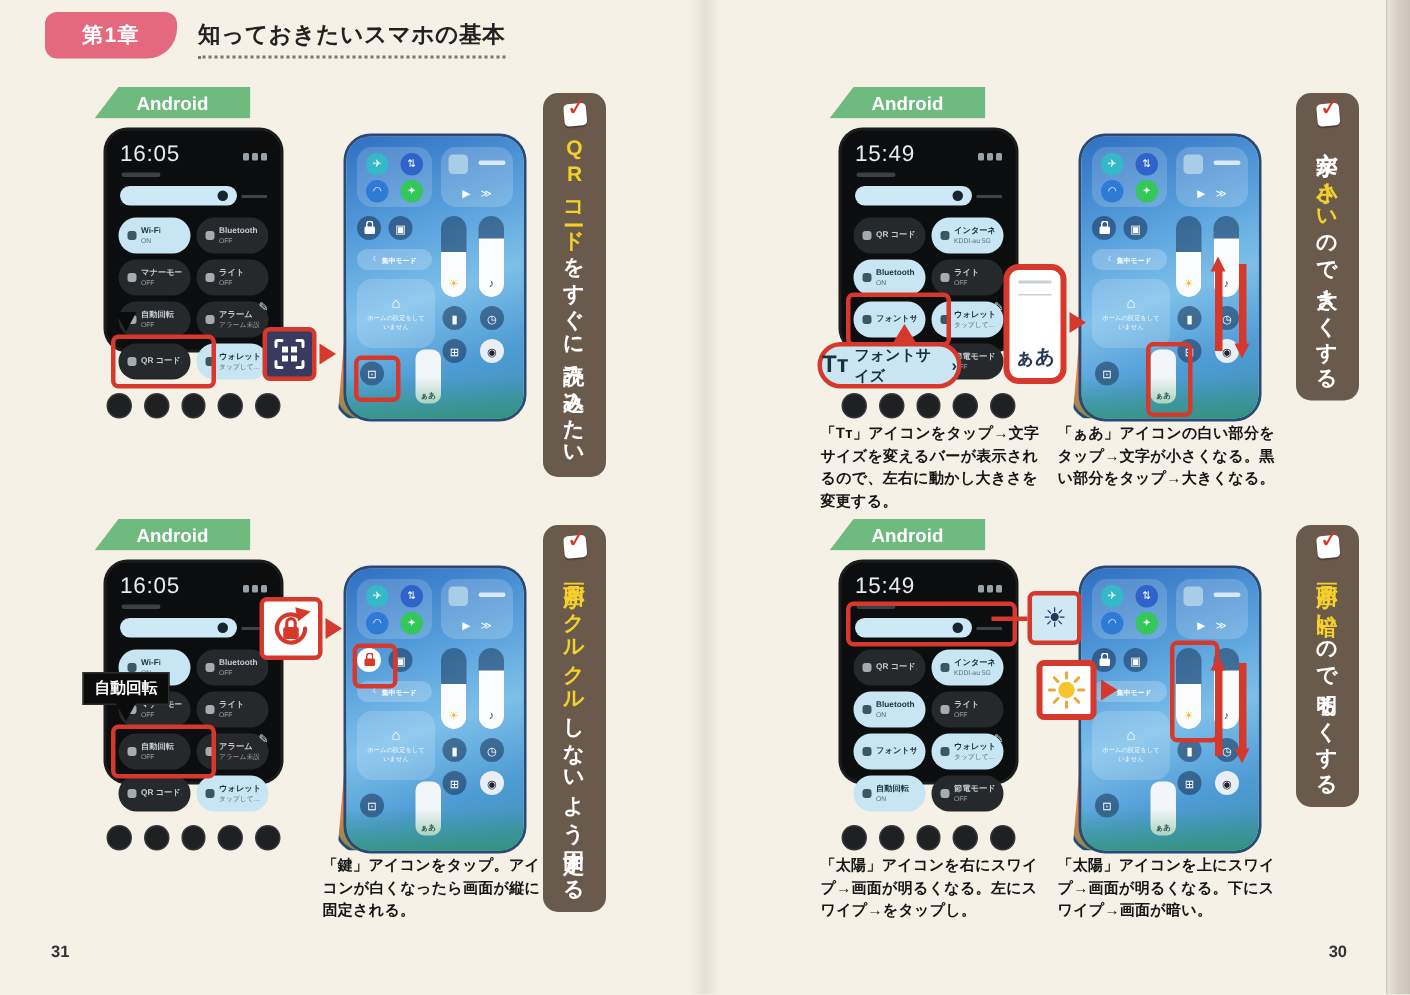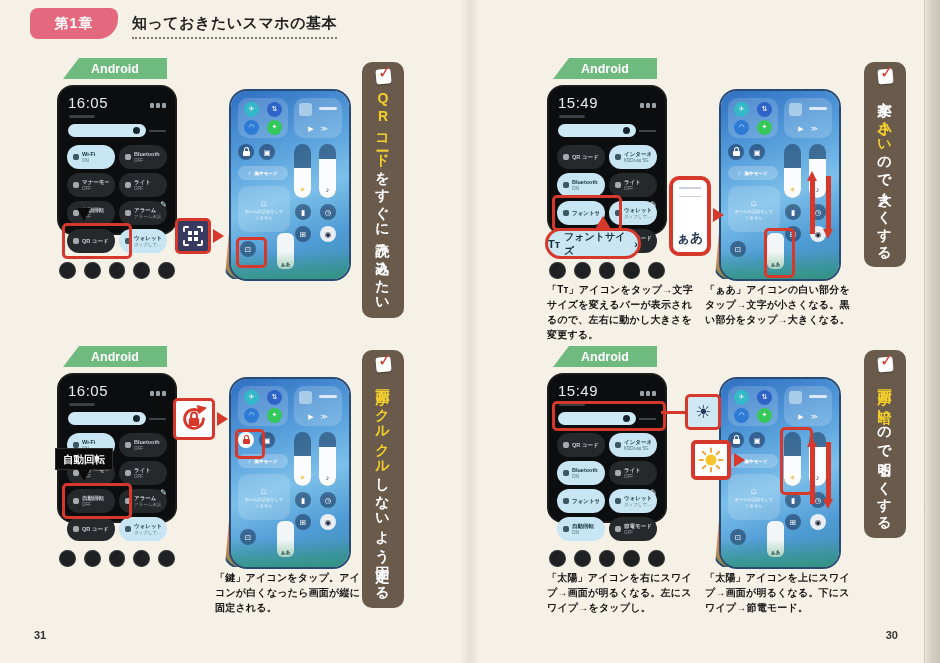--- a/index.html
+++ b/index.html
@@ -28,21 +28,21 @@
        display:flex;align-items:center;justify-content:center;
        clip-path:polygon(16px 0,100% 0,100% 100%,0 100%)}
   .tab.android{left:8px;background:#6fba7e}
   .tab.iphone{left:170px;background:#ec7f4a}
 
   .cap{position:absolute;top:224px;width:150px;font-size:10px;font-weight:600;color:#161616;
        line-height:1.5;letter-spacing:.2px}
   .cap.a{left:2px}.cap.i{left:160px}
 
   
-  .aphone{position:absolute;left:4px;top:29px;width:116px;height:146px;background:#0c0d0e;
+  .aphone{position:absolute;left:16px;top:29px;width:116px;height:146px;background:#0c0d0e;
           border-radius:14px;box-shadow:0 0 0 2px #1c1c1c}
   .a-top{display:flex;justify-content:space-between;align-items:flex-start;padding:7px 9px 0}
   .a-time{font-size:15px;color:#e8eaed;letter-spacing:.5px}
   .a-sticons i{display:inline-block;width:4px;height:5px;background:#98a2a8;margin-left:2px;border-radius:1px}
   .a-date{width:26px;height:3px;background:#3a4045;margin:3px 0 0 10px;border-radius:2px}
   .a-slider{margin:6px 9px 8px;height:13px;position:relative}
   .a-slider .pill{position:absolute;left:0;top:0;height:13px;width:80%;background:#cde9f5;border-radius:7px}
   .a-slider .knob{position:absolute;left:calc(80% - 13px);top:3px;width:7px;height:7px;border-radius:50%;background:#17262e;z-index:1}
   .a-slider .track{position:absolute;right:0;top:6px;width:17%;height:2px;background:#3c454c}
   .a-tiles{display:grid;grid-template-columns:1fr 1fr;gap:4px;padding:0 8px}
@@ -510,21 +510,21 @@
         <span class="acirc"></span>
         <span class="acirc"></span>
         <span class="acirc"></span>
         <span class="acirc"></span>
       </div>
     <span class="a-pencil">✎</span>
     <div class="rbox" style="left:3px;top:108px;width:64px;height:30px"></div>
   </div>
   <div class="ptr ured" style="left:50px;top:158px"></div>
   <div class="co co-font">
-    <span style="font-size:11px">Tт</span>
+    <span style="font-size:16px">Tт</span>
     <span style="font-size:10px">フォントサイズ</span>
     <span style="font-size:11px">›</span>
   </div>
 
   <div class="iphone">
     <div class="cc-g1">
       <span class="gc" style="background:#35b8c8">✈</span>
       <span class="gc" style="background:#2e63c9">⇅</span>
       <span class="gc" style="background:#2e7bd6">◠</span>
       <span class="gc" style="background:#34c759">✦</span>
@@ -736,21 +736,21 @@
   </div>
   <div class="ptr r" style="left:189px;top:107px"></div>
   <div class="arr up" style="left:262px;top:100px;height:58px">
       <span class="sh"></span>
     </div>
   <div class="arr down" style="left:278px;top:96px;height:58px">
       <span class="sh"></span>
     </div>
 
   <div class="cap a">「太陽」アイコンを右にスワイプ→画面が明るくなる。左にスワイプ→をタップし。</div>
-  <div class="cap i">「太陽」アイコンを上にスワイプ→画面が明るくなる。下にスワイプ→節電モード。</div>
+  <div class="cap i">「太陽」アイコンを上にスワイプ→画面が明るくなる。下にスワイプ→画面が暗い。</div>
 </div>
 
 <div class="vb" style="left:362px;top:62px">
   <span class="chk"></span>
   <span class="vt"><span></span><span class="hl">QRコード</span><span>をすぐに読み込みたい</span></span>
 </div>
 <div class="vb" style="left:362px;top:350px">
   <span class="chk"></span>
   <span class="vt"><span></span><span class="hl">画面がクルクル</span><span>しないよう固定する</span></span>
 </div>

